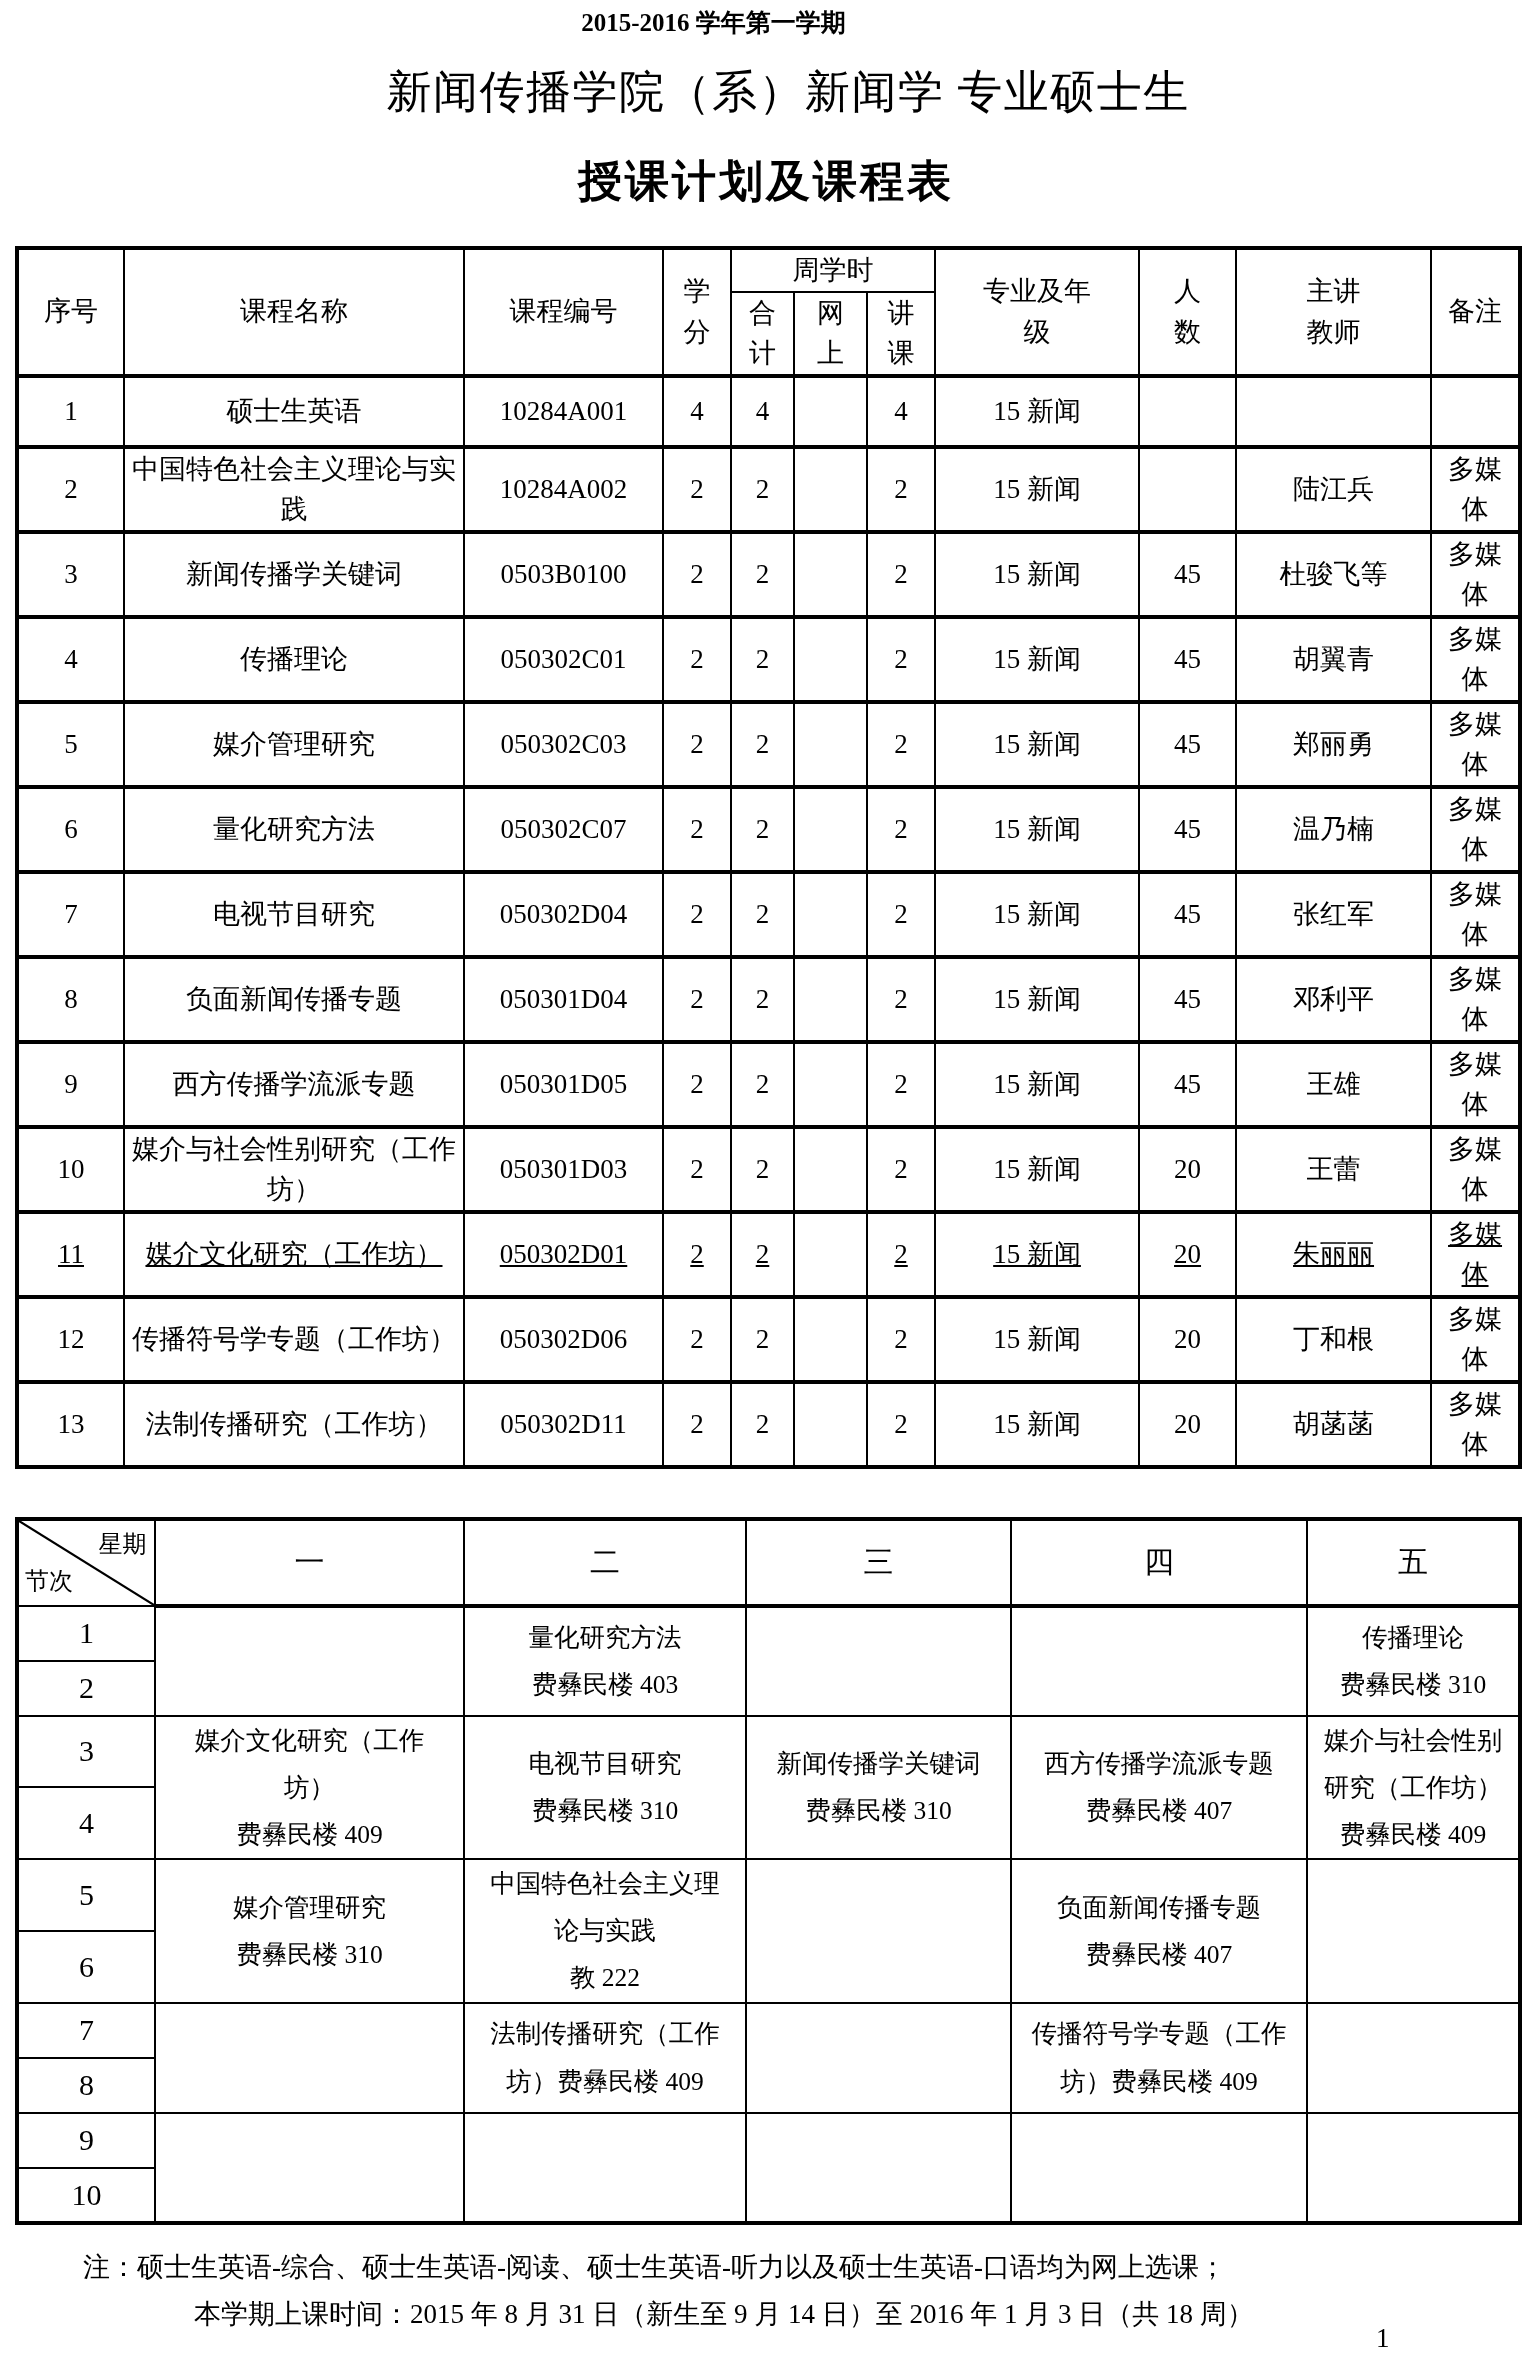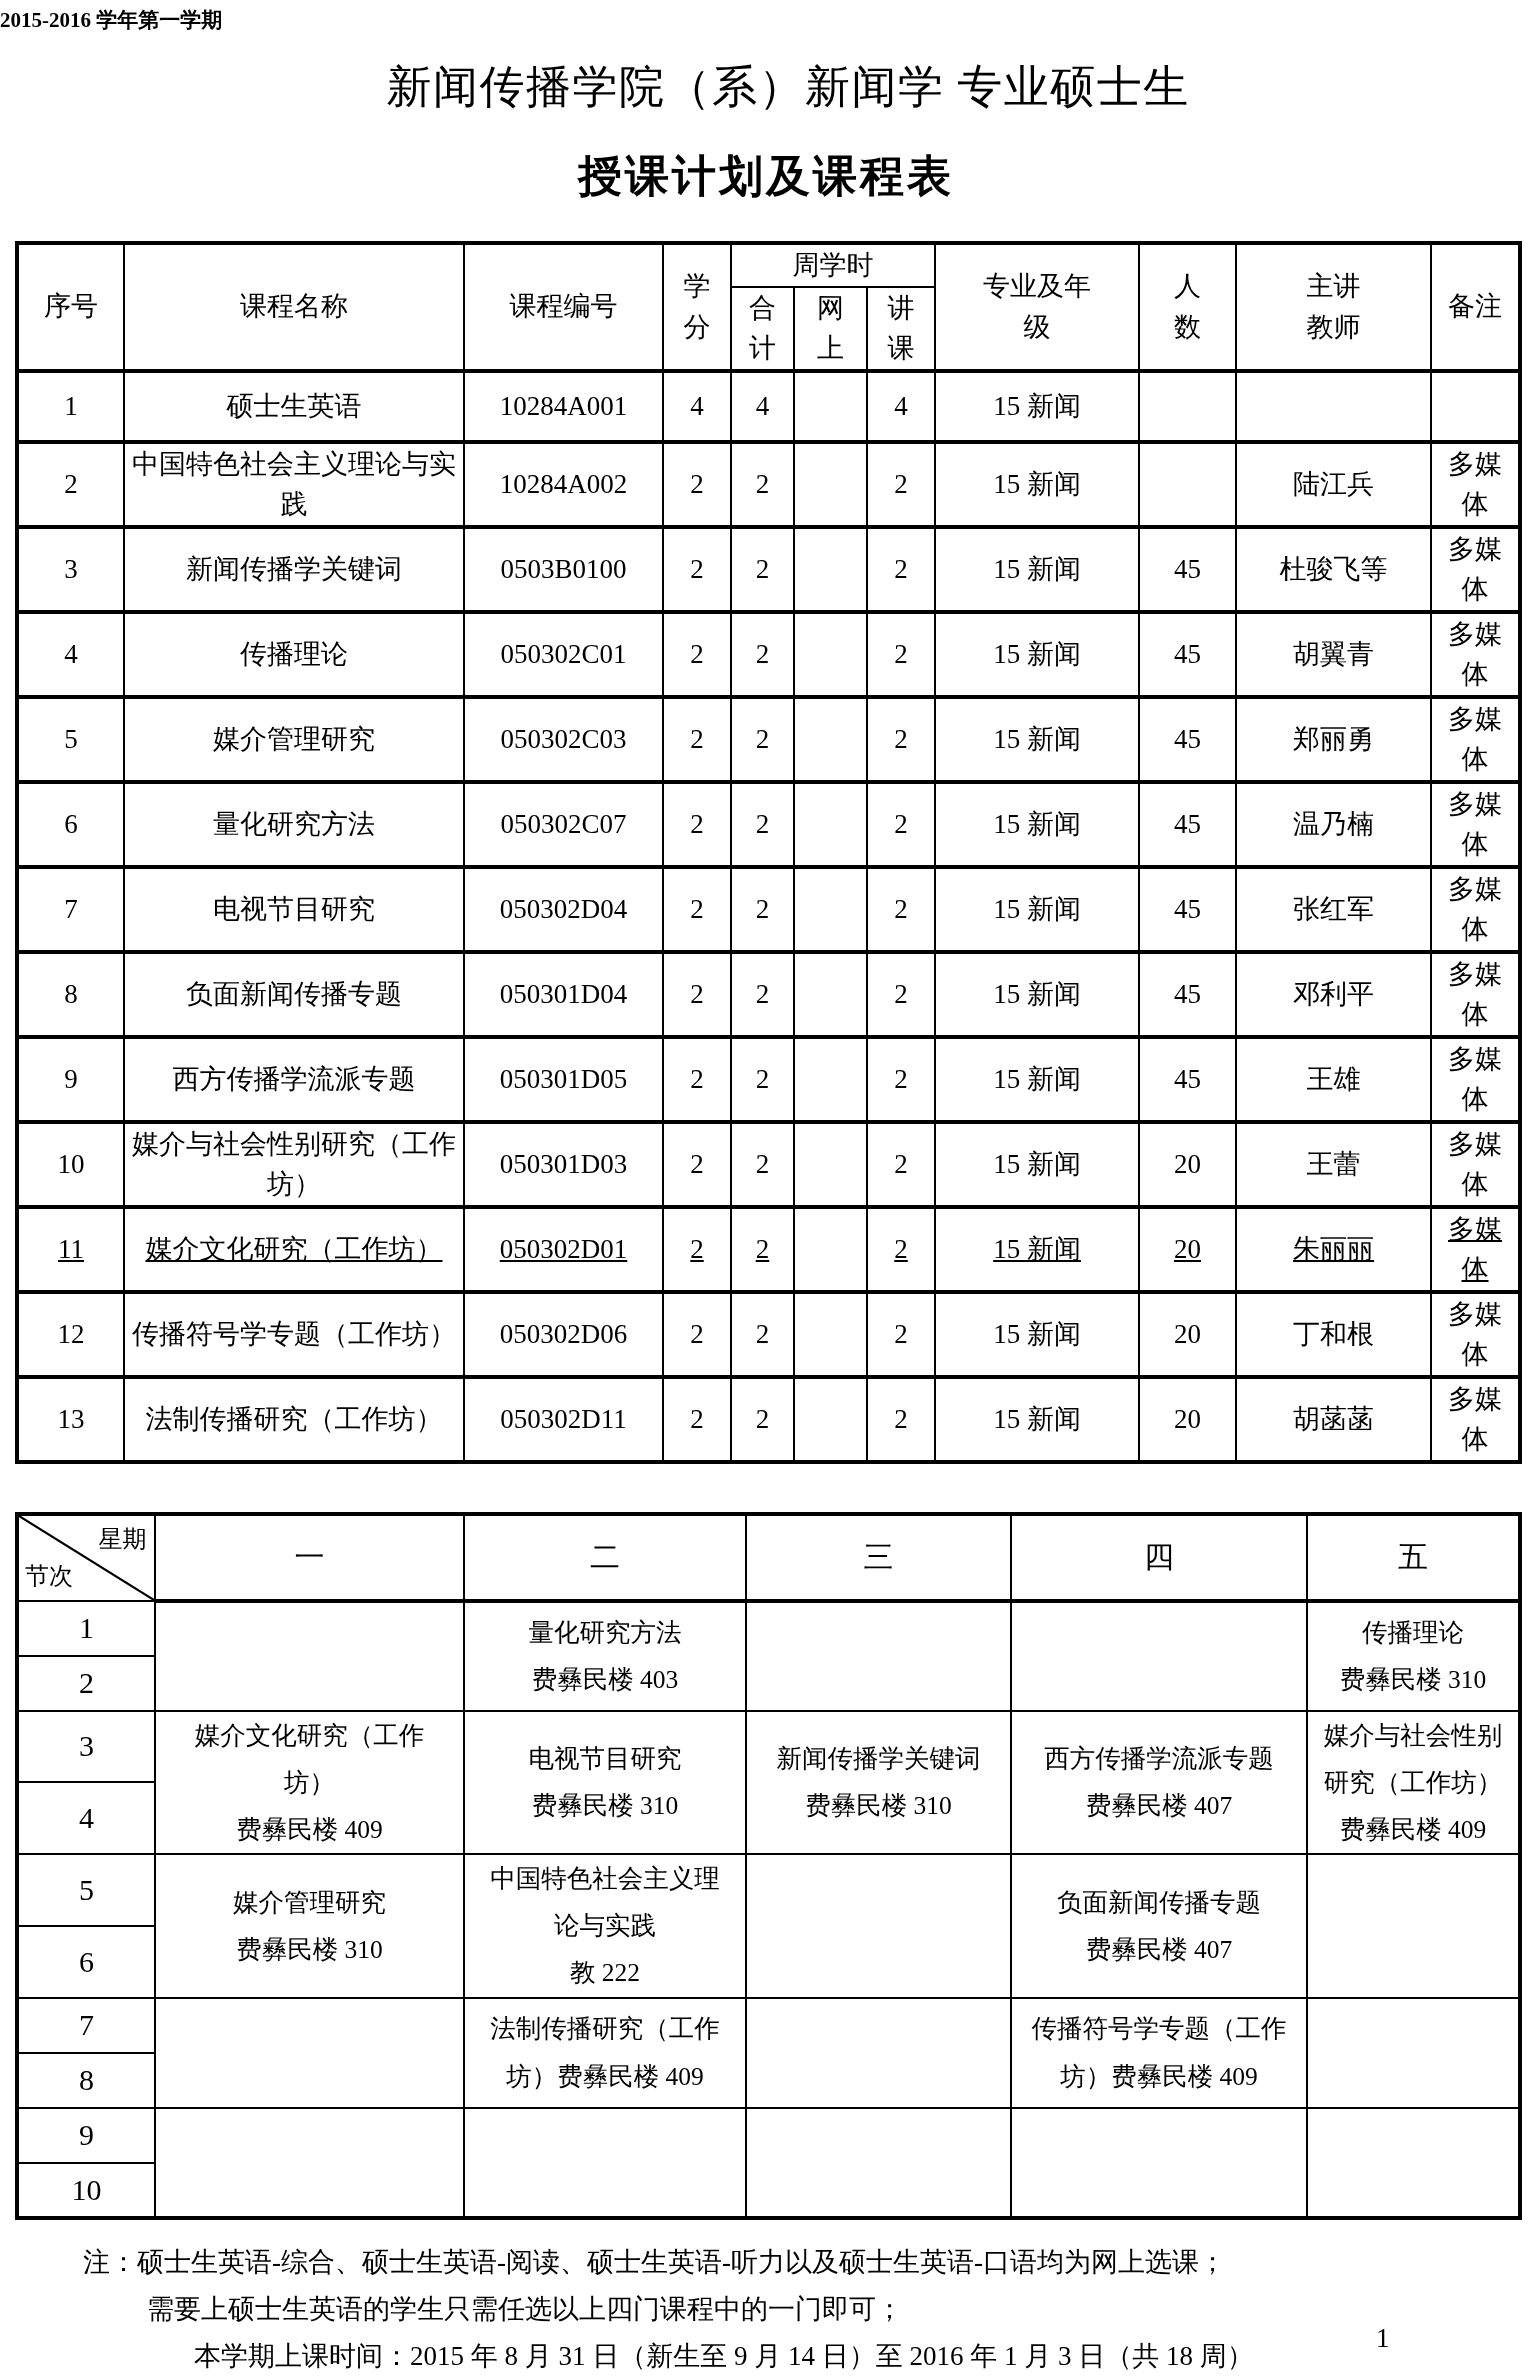--- a/index.html
+++ b/index.html
@@ -1,21 +1,21 @@
 <!DOCTYPE html>
 <html style="font-size:12px"><head>
 <meta charset="utf-8">
 <style>
   html,body { margin:0; padding:0; background:#e8e8e8; }
   .page {
     position:relative; width:1532px; height:2377px; background:#ffffff;
     color:#000; font-family:"Liberation Serif","DejaVu Serif",serif;
     overflow:hidden; margin:0 auto;
   }
-  .semester { padding:6px 105px 0 0; text-align:left; font-size:21px; font-weight:bold; }
+  .semester { padding:6px 105px 0 0; text-align:center; font-size:25px; font-weight:bold; }
   .title    { margin:22.5px 0 0; text-align:center; font-size:45px; font-weight:normal; letter-spacing:1.5px;padding-left:44px; }
   .subtitle { margin:30px 0 0; text-align:center; font-size:44px; font-weight:bold; letter-spacing:3px; }
 
   table { border-collapse:collapse; table-layout:fixed; width:1502px; margin-left:15px; }
 
   
   .course-table { margin-top:35px; border:4.5px solid #000; }
   .course-table th, .course-table td {
     border:2.3px solid #000; border-top-width:4.5px; border-bottom-width:4.5px;
     text-align:center; vertical-align:middle; padding:0 6px;
@@ -377,20 +377,19 @@
           <td class="slot" rowspan="2"></td>
         </tr>
         <tr>
           <td class="period p-bottom">10</td>
         </tr>
       </tbody>
   </table>
 
   <div class="notes">
     <p class="note-0">注：硕士生英语-综合、硕士生英语-阅读、硕士生英语-听力以及硕士生英语-口语均为网上选课；</p>
-    <p class="note-1">需要上硕士生英语的学生只需任选以上四门课程中的一门即可；</p>
     <p class="note-2">本学期上课时间：2015 年 8 月 31 日（新生至 9 月 14 日）至 2016 年 1 月 3 日（共 18 周）</p>
 
   </div>
 
   <div class="page-number">1</div>
 </div>
 
 
 </body></html>

